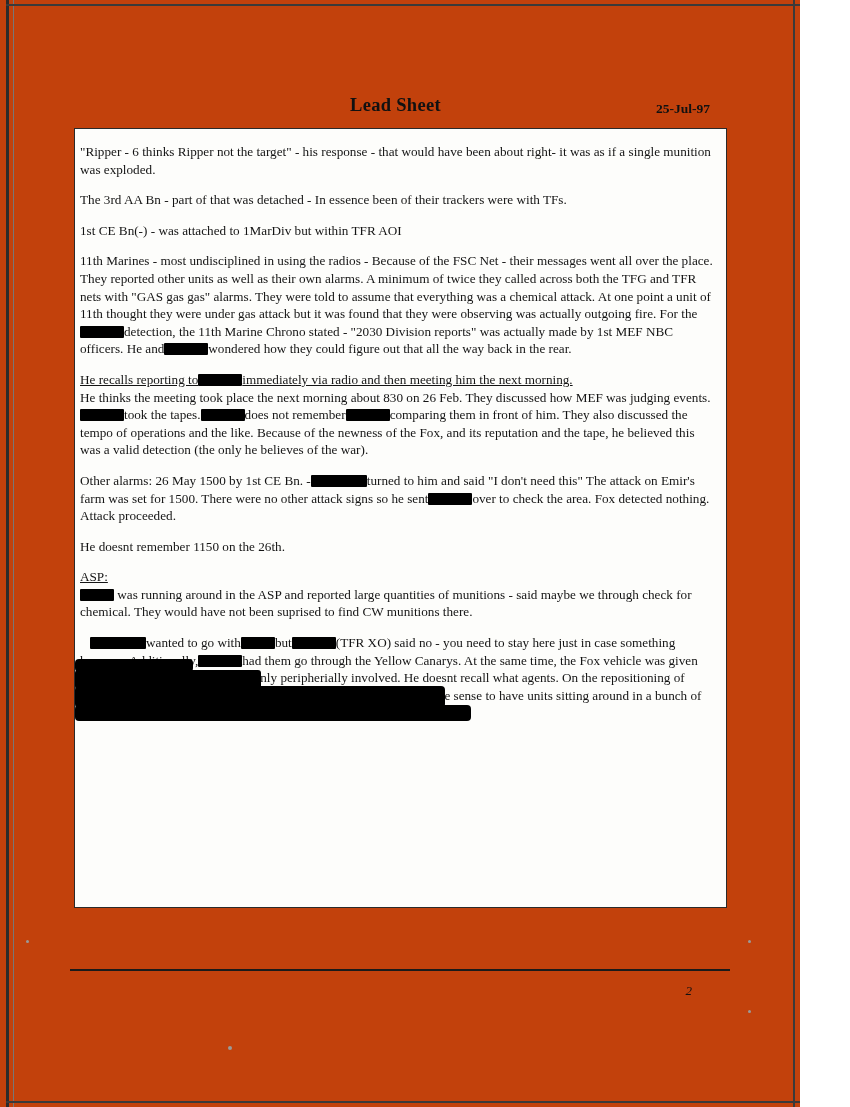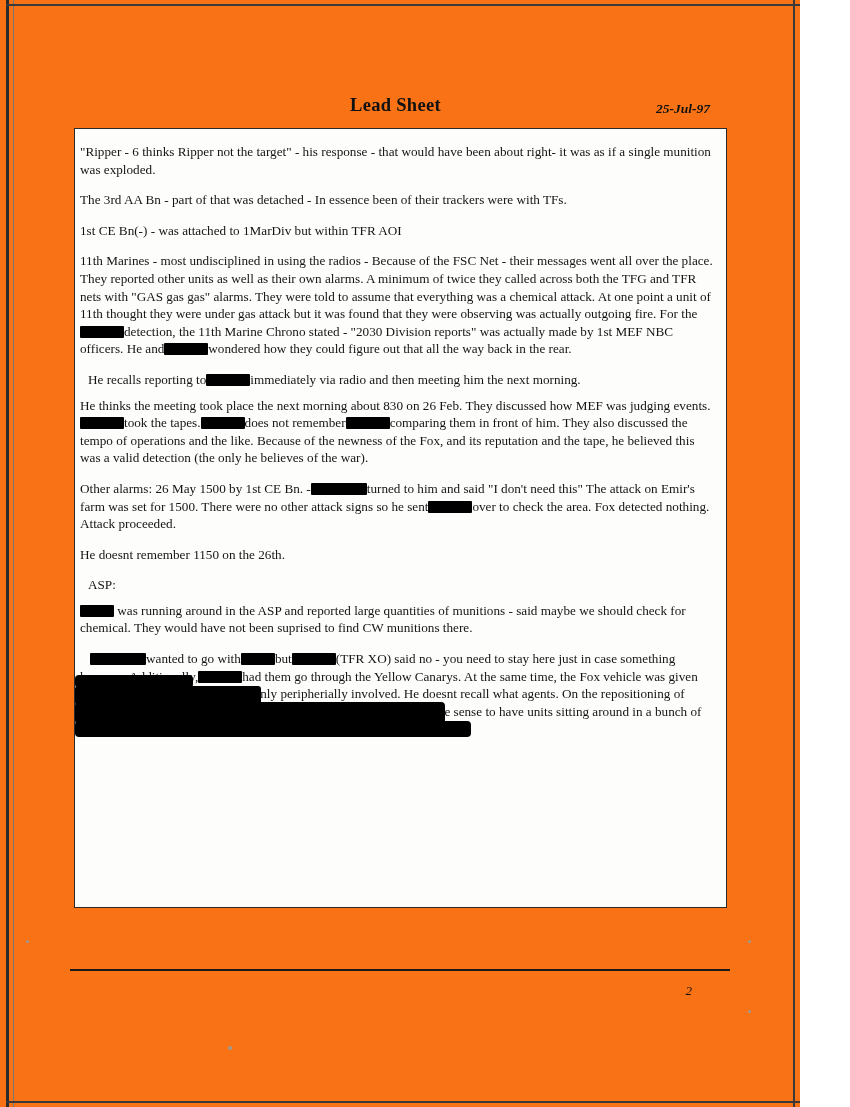--- a/index.html
+++ b/index.html
@@ -7,21 +7,21 @@
     padding: 0;
     background: #ffffff;
   }
   body {
     font-family: "Liberation Serif", serif;
   }
   .page {
     position: relative;
     width: 800px;
     height: 1107px;
-    background: #f97316;
+    background: #c2410c;
     overflow: hidden;
   }
   
   .scan-edge-left {
     position: absolute;
     left: 6px;
     top: 0;
     width: 3px;
     height: 1107px;
     background: #2b2b2b;
@@ -73,21 +73,20 @@
     font-size: 18.5px;
     font-weight: bold;
     letter-spacing: 0.3px;
     color: #111;
   }
   .doc-date {
     position: absolute;
     right: 24px;
     top: 6px;
     font-size: 13.5px;
-    font-style: italic;
     font-weight: bold;
     color: #111;
   }
 
   .body-box {
     position: absolute;
     left: 74px;
     top: 128px;
     width: 653px;
     height: 780px;
@@ -100,21 +99,22 @@
     padding: 14px 12px 0 5px;
     font-size: 13.2px;
     line-height: 17.6px;
     color: #141414;
     text-align: left;
   }
   p.para {
     margin: 0 0 13px 0;
   }
   p.tight {
-    margin: 8px;
+    margin: 0;
+    text-decoration: underline;
   }
   .redact {
     display: inline-block;
     background: #000;
     vertical-align: -2px;
     height: 12px;
     border-radius: 1px;
   }
   .r-sm { width: 34px; }
   .r-md { width: 44px; }
@@ -220,21 +220,21 @@
 
       <p class="tight"><span>He recalls reporting to</span><span class="redact r-md"></span><span>immediately via radio and then meeting him the next morning.</span></p>
       <p class="para"><span>He thinks the meeting took place the next morning about 830 on 26 Feb. They discussed how MEF was judging events.</span><span class="redact r-md"></span><span>took the tapes.</span><span class="redact r-md"></span><span>does not remember</span><span class="redact r-md"></span><span>comparing them in front of him.  They also discussed the tempo of operations and the like. Because of the newness of the Fox, and its reputation and the tape, he believed this was a valid detection (the only he believes of the war).</span></p>
 
 
       <p class="para"><span>Other alarms: 26 May 1500 by 1st CE Bn.  -</span><span class="redact r-lg"></span><span>turned to him and said "I don't need this"  The attack on Emir's farm was set for 1500.  There were no other attack signs so he sent</span><span class="redact r-md"></span><span>over to check the area.  Fox detected nothing.  Attack proceeded.</span></p>
 
       <p class="para"><span>He doesnt remember 1150 on the 26th.</span></p>
 
       <p class="tight"><span>ASP:</span></p>
-      <p class="para"><span class="redact r-sm"></span> <span>was running around in the ASP and reported large quantities of munitions - said maybe we should check for chemical.  They would have not been suprised to find CW munitions there.</span></p>
+      <p class="para"><span class="redact r-sm"></span> <span>was running around in the ASP and reported large quantities of munitions - said maybe we through check for chemical.  They would have not been suprised to find CW munitions there.</span></p>
 
       <p class="para" style="text-indent:10px;"><span class="redact r-lg"></span><span>wanted to go with</span><span class="redact r-sm"></span><span>but</span><span class="redact r-md"></span><span>(TFR XO) said no - you need to stay here just in case something happens. Additionally,</span><span class="redact r-md"></span><span>had them go through the Yellow Canarys.  At the same time, the Fox vehicle was given back to Divison and</span><span class="redact r-md"></span><span>was only peripherially involved.  He doesnt recall what agents.  On the repositioning of forces, he believes that it was more of an ammo thing - it doesnt make sense to have units sitting around in a bunch of ammo.</span></p>
 
       <div class="blackblob">
         <div class="blob1"></div>
         <div class="blob2"></div>
         <div class="blob3"></div>
         <div class="blob4"></div>
       </div>
 

